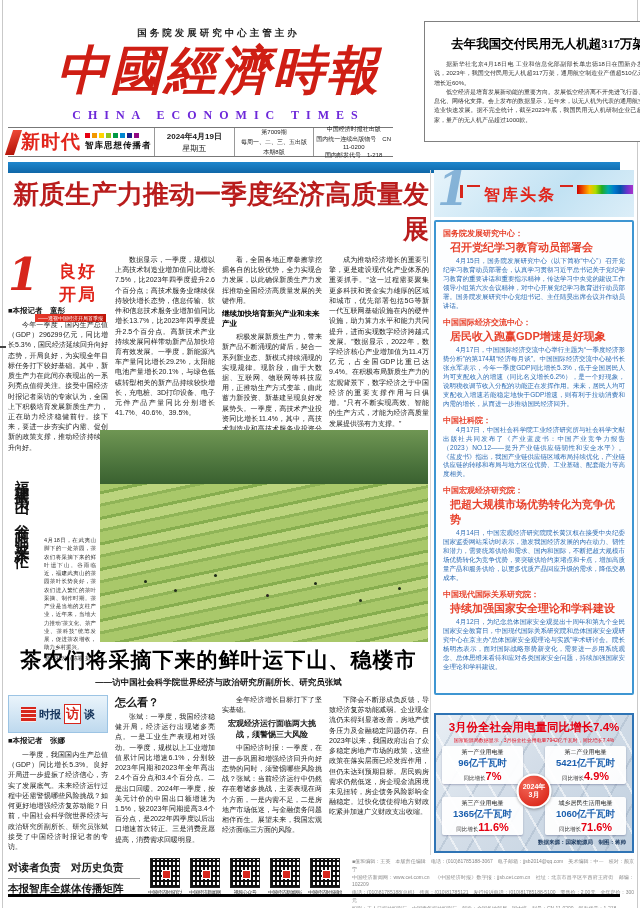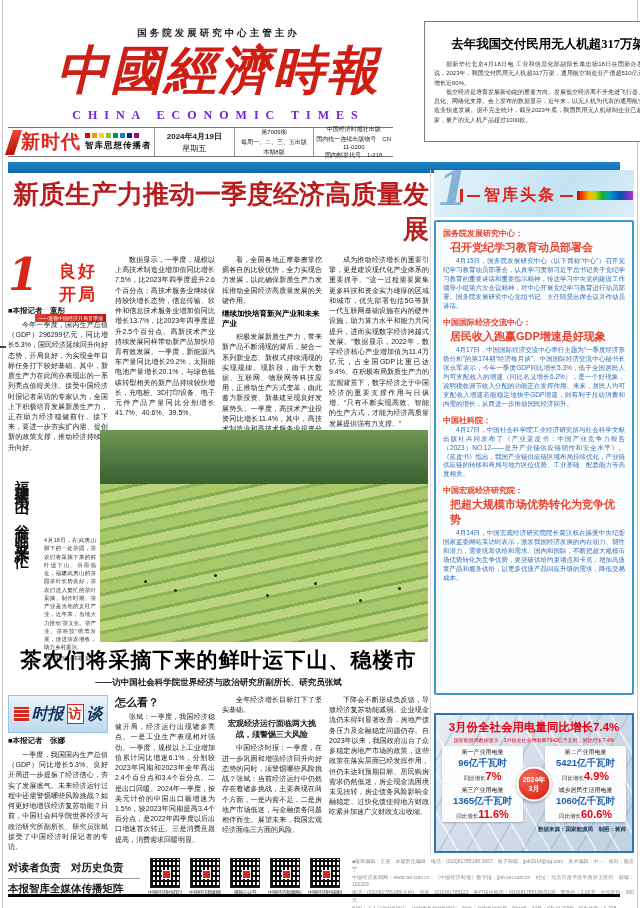--- a/index.html
+++ b/index.html
@@ -94,32 +94,32 @@
   .interview { position:absolute; left:8px; top:646px; width:421px; height:212px; }
   .interview h2 { font-family:"Liberation Serif",serif; font-size:21px; font-weight:bold;
     text-align:center; letter-spacing:1px; color:#000; }
   .int-sub { font-size:8.5px; font-weight:bold; text-align:center; margin-top:3px; }
   .interview .cols { margin-top:6px; height:164px; }
   .logo-box { height:38px; background:linear-gradient(180deg,#eaf4fb,#bed9ee);
     border:1px solid #9cc4e4; display:flex; align-items:center; justify-content:center;
     gap:3px; margin-bottom:3px; }
   .cet-mini { width:15px; height:15px; background:#d7261c; flex:none;
     background-image:repeating-linear-gradient(0deg,rgba(255,255,255,.9) 0 1px,rgba(0,0,0,0) 1px 4px); }
-  .lg-a,.lg-c { font-size:16px; font-weight:bold; color:#16355c; font-family:"Liberation Serif",serif;font-style:italic; }
+  .lg-a,.lg-c { font-size:11px; font-weight:bold; color:#16355c; font-family:"Liberation Serif",serif; }
   .lg-b { font-size:13px; font-weight:bold; color:#d7261c; border:1px solid #d7261c;
     background:#fff; padding:0 1px; font-family:"Liberation Serif",serif; }
   .qline { font-size:11px; font-weight:bold; margin-bottom:2px; }
   .subhead2 { font-size:8px; font-weight:bold; text-align:center; margin:3px 0; }
 
   
   .tt-header { position:absolute; left:434px; top:170px; width:200px; height:47px;
     background:linear-gradient(135deg,#e7f4fb,#c2e2f3 60%,#dceef8); overflow:hidden; }
   .big1 { position:absolute; left:3px; top:-8px; font-family:"DejaVu Serif",serif;
     font-size:46px; font-weight:bold; font-style:italic; color:rgba(44,118,182,.5); }
-  .tt-row { position:absolute; left:26px; top:15px; display:flex; align-items:center; gap:4px; }
+  .tt-row { position:absolute; left:26px; top:15px; display:flex; align-items:flex-start; gap:4px; }
   .tt-tick { width:3px; height:13px; background:#d7261c; }
   .tt-dash { width:13px; height:0; border-top:2px solid #d7261c; }
   .tt-title { font-size:16px; font-weight:bold; color:#e1251b; letter-spacing:2px;
     font-family:"Liberation Serif",serif; white-space:nowrap; }
   .rainbow { width:56px; height:9px;
     background:linear-gradient(90deg,#c00,#e50,#fb0,#ad0,#2a2,#0aa,#07c,#05a,#63c,#a3c); }
 
   .tt-box { position:absolute; left:434px; top:220px; width:200px; height:475px;
     border:2px solid #3e96d2; border-radius:2px; background:#fdfeff; padding:6px 7px; overflow:hidden; }
   .tt-item { margin-bottom:6px; }
@@ -130,21 +130,21 @@
   
   .visual-label { position:absolute; left:434px; top:699px; font-size:11px; font-weight:bold; color:#000;margin-top:40px; }
   .chart-box { position:absolute; left:434px; top:713px; width:200px; height:140px;
     border:2px solid #2f74b5; padding:4px; overflow:hidden;
     background:
       repeating-linear-gradient(60deg,rgba(255,255,255,0) 0 18px,rgba(255,255,255,.55) 18px 20px),
       repeating-linear-gradient(-60deg,rgba(0,0,0,0) 0 22px,rgba(150,168,188,.35) 22px 24px),
       linear-gradient(135deg,#e8eef4 0%,#d3dde8 45%,#c2d1e0 100%); }
   .ch-title { font-size:11.5px; font-weight:bold; color:#e60012; text-align:center; margin-top:1px; }
   .ch-sub { font-size:5px; color:#e60012; text-align:center; margin:2px 0 3px; white-space:nowrap; }
-  .ch-grid { position:relative; display:grid; grid-template-columns:1fr 1fr; gap:0 22px; padding:0 2px; }
+  .ch-grid { position:relative; display:grid; grid-template-columns:1fr 1fr; gap:13px 22px; padding:0 2px; }
   .card { background:rgba(255,255,255,.93); border-radius:2px; padding:2px 2px;
     text-align:center; box-shadow:0 1px 2px rgba(0,0,60,.25); }
   .card .lb { font-size:6px; color:#222; white-space:nowrap; }
   .card .val { font-size:9.5px; font-weight:bold; color:#1b5fae; }
   .card .gr { font-size:5.5px; color:#333; }
   .card .gr b { font-size:11px; font-weight:bold; color:#e60012; }
   .ch-circle { position:absolute; left:50%; top:50%; transform:translate(-50%,-50%);
     width:35px; height:35px; border-radius:50%; border:2px solid #fff;
     background:radial-gradient(circle at 35% 30%,#f4695a,#d5180b);
     color:#fff; display:flex; flex-direction:column; align-items:center; justify-content:center;
@@ -313,20 +313,25 @@
     </div>
     <div class="tt-item">
       <div class="tt-org">中国社科院：</div>
       <div class="tt-body">4月17日，中国社会科学院工业经济研究所与社会科学文献出版社共同发布了《产业蓝皮书：中国产业竞争力报告（2023）NO.12——提升产业链供应链韧性和安全水平》。《蓝皮书》指出，我国产业链供应链区域布局持续优化，产业链供应链的转移和布局与地方区位优势、工业基础、配套能力等高度相关。</div>
     </div>
     <div class="tt-item">
       <div class="tt-org">中国宏观经济研究院：</div>
       <div class="tt-head">把超大规模市场优势转化为竞争优势</div>
       <div class="tt-body">4月14日，中国宏观经济研究院院长黄汉权在接受中央纪委国家监委网站采访时表示，激发我国经济发展的内在动力、韧性和潜力，需要统筹供给和需求、国内和国际，不断把超大规模市场优势转化为竞争优势，要突破供给约束堵点和卡点，增加高质量产品和服务供给，以更多优质产品回应升级的需求，降低交易成本。</div>
     </div>
+    <div class="tt-item">
+      <div class="tt-org">中国现代国际关系研究院：</div>
+      <div class="tt-head">持续加强国家安全理论和学科建设</div>
+      <div class="tt-body">4月12日，为纪念总体国家安全观提出十周年和第九个全民国家安全教育日，中国现代国际关系研究院和总体国家安全观研究中心在京主办“总体国家安全观理论与实践”学术研讨会。院长杨明杰表示，面对国际战略形势新变化，需要进一步用系统观念、总体思维来看待和应对各类国家安全问题，持续加强国家安全理论和学科建设。</div>
+    </div>
 
   </div>
 
   <div class="visual-label">■中时视说</div>
   <div class="chart-box">
     <div class="ch-title">3月份全社会用电量同比增长7.4%</div>
     <div class="ch-sub">国家能源局数据显示，3月份全社会用电量7942亿千瓦时，同比增长7.4%</div>
     <div class="ch-grid">
       <div class="card">
         <div class="lb">第一产业用电量</div>
@@ -339,21 +344,21 @@
         <div class="gr"><span>同比增长</span><b>4.9%</b></div>
       </div>
       <div class="card">
         <div class="lb">第三产业用电量</div>
         <div class="val">1365亿千瓦时</div>
         <div class="gr"><span>同比增长</span><b>11.6%</b></div>
       </div>
       <div class="card">
         <div class="lb">城乡居民生活用电量</div>
         <div class="val">1060亿千瓦时</div>
-        <div class="gr"><span>同比增长</span><b>60.6%</b></div>
+        <div class="gr"><span>同比增长</span><b>71.6%</b></div>
       </div>
       <div class="ch-circle">
         <span>2024年</span>
         <span>3月</span>
       </div>
     </div>
     <div class="ch-credit">数据来源：国家能源局　制图：蒋帅</div>
   </div>
 
   <div class="slogans">

